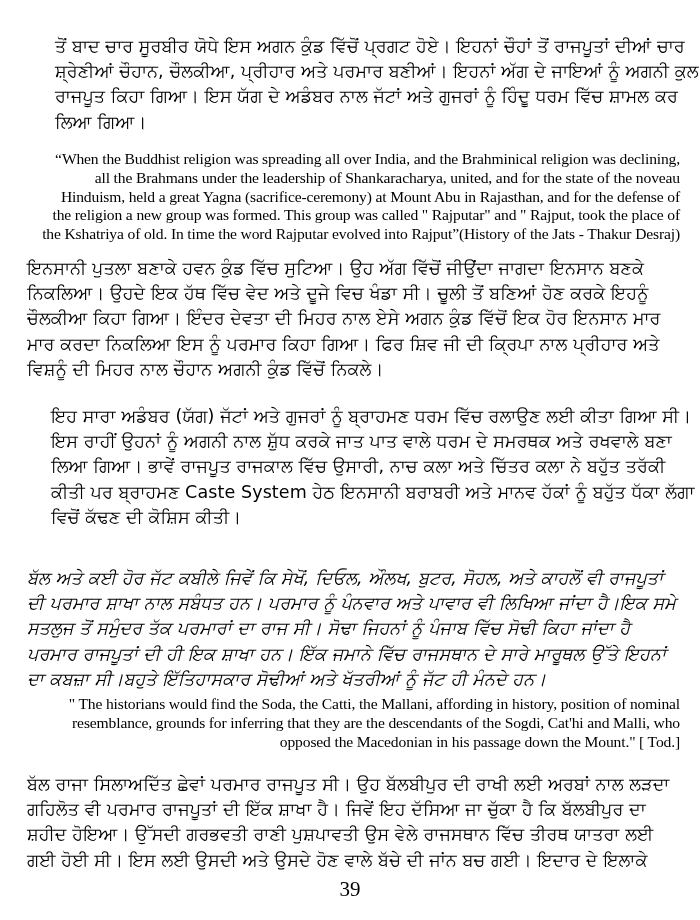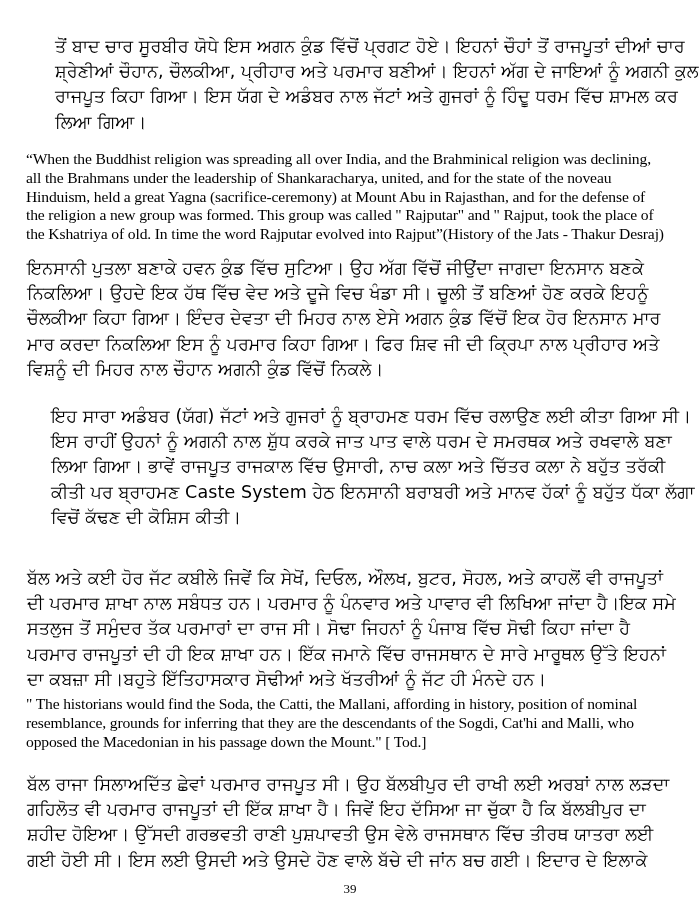--- a/index.html
+++ b/index.html
@@ -30,39 +30,40 @@
       font-size: 17.5px;
       line-height: 25.2px;
       letter-spacing: 0.1px;
     }
     .pa-block .line {
       display: block;
       white-space: nowrap;
     }
     .en-block {
       position: absolute;
-      left: 26px;
+      left: 20px;
       width: 660px;
       font-family: "Liberation Serif", serif;
       font-size: 15.6px;
       line-height: 18.8px;
       letter-spacing: -0.15px;
+      text-align: right;
     }
     .en-block .line {
       display: block;
       white-space: nowrap;
     }
     .page-number {
       position: absolute;
       left: 0;
       width: 700px;
       top: 880px;
       text-align: center;
       font-family: "Liberation Serif", serif;
-      font-size: 13px;
+      font-size: 21px;
       line-height: 18px;
     }
   </style>
 </head>
 <body>
 
 <div class="page">
 
   <div class="pa-block" style="top:34px;margin-left:28px;">
     <span class="line">ਤੋਂ ਬਾਦ ਚਾਰ ਸੂਰਬੀਰ ਯੋਧੇ ਇਸ ਅਗਨ ਕੁੰਡ ਵਿੱਚੋਂ ਪ੍ਰਗਟ ਹੋਏ। ਇਹਨਾਂ ਚੌਹਾਂ ਤੋਂ ਰਾਜਪੂਤਾਂ ਦੀਆਂ ਚਾਰ</span>
@@ -88,21 +89,21 @@
   </div>
 
   <div class="pa-block" style="top:404px;margin-left:24px;">
     <span class="line">ਇਹ ਸਾਰਾ ਅਡੰਬਰ (ਯੱਗ) ਜੱਟਾਂ ਅਤੇ ਗੁਜਰਾਂ ਨੂੰ ਬ੍ਰਾਹਮਣ ਧਰਮ ਵਿੱਚ ਰਲਾਉਣ ਲਈ ਕੀਤਾ ਗਿਆ ਸੀ।</span>
     <span class="line">ਇਸ ਰਾਹੀਂ ਉਹਨਾਂ ਨੂੰ ਅਗਨੀ ਨਾਲ ਸ਼ੁੱਧ ਕਰਕੇ ਜਾਤ ਪਾਤ ਵਾਲੇ ਧਰਮ ਦੇ ਸਮਰਥਕ ਅਤੇ ਰਖਵਾਲੇ ਬਣਾ</span>
     <span class="line">ਲਿਆ ਗਿਆ। ਭਾਵੇਂ ਰਾਜਪੂਤ ਰਾਜਕਾਲ ਵਿੱਚ ਉਸਾਰੀ, ਨਾਚ ਕਲਾ ਅਤੇ ਚਿੱਤਰ ਕਲਾ ਨੇ ਬਹੁੱਤ ਤਰੱਕੀ</span>
     <span class="line">ਕੀਤੀ ਪਰ ਬ੍ਰਾਹਮਣ Caste System ਹੇਠ ਇਨਸਾਨੀ ਬਰਾਬਰੀ ਅਤੇ ਮਾਨਵ ਹੱਕਾਂ ਨੂੰ ਬਹੁੱਤ ਧੱਕਾ ਲੱਗਾ।</span>
     <span class="line">ਵਿਚੋਂ ਕੱਢਣ ਦੀ ਕੋਸ਼ਿਸ ਕੀਤੀ।</span>
   </div>
 
-  <div class="pa-block" style="top:566px;">
+  <div class="pa-block" style="top:566px;font-style:italic;">
     <span class="line">ਬੱਲ ਅਤੇ ਕਈ ਹੋਰ ਜੱਟ ਕਬੀਲੇ ਜਿਵੇਂ ਕਿ ਸੇਖੋਂ, ਦਿਓਲ, ਔਲਖ, ਬੁਟਰ, ਸੋਹਲ, ਅਤੇ ਕਾਹਲੋਂ ਵੀ ਰਾਜਪੂਤਾਂ</span>
     <span class="line">ਦੀ ਪਰਮਾਰ ਸ਼ਾਖਾ ਨਾਲ ਸਬੰਧਤ ਹਨ। ਪਰਮਾਰ ਨੂੰ ਪੰਨਵਾਰ ਅਤੇ ਪਾਵਾਰ ਵੀ ਲਿਖਿਆ ਜਾਂਦਾ ਹੈ।ਇਕ ਸਮੇ</span>
     <span class="line">ਸਤਲੁਜ ਤੋਂ ਸਮੁੰਦਰ ਤੱਕ ਪਰਮਾਰਾਂ ਦਾ ਰਾਜ ਸੀ। ਸੋਢਾ ਜਿਹਨਾਂ ਨੂੰ ਪੰਜਾਬ ਵਿੱਚ ਸੋਢੀ ਕਿਹਾ ਜਾਂਦਾ ਹੈ</span>
     <span class="line">ਪਰਮਾਰ ਰਾਜਪੂਤਾਂ ਦੀ ਹੀ ਇਕ ਸ਼ਾਖਾ ਹਨ। ਇੱਕ ਜਮਾਨੇ ਵਿੱਚ ਰਾਜਸਥਾਨ ਦੇ ਸਾਰੇ ਮਾਰੂਥਲ ਉੱਤੇ ਇਹਨਾਂ</span>
     <span class="line">ਦਾ ਕਬਜ਼ਾ ਸੀ।ਬਹੁਤੇ ਇੱਤਿਹਾਸਕਾਰ ਸੋਢੀਆਂ ਅਤੇ ਖੱਤਰੀਆਂ ਨੂੰ ਜੱਟ ਹੀ ਮੰਨਦੇ ਹਨ।</span>
   </div>
 
   <div class="en-block" style="top:695px;">
     <span class="line">" The historians would find the Soda, the Catti, the Mallani, affording in history, position of nominal</span>
     <span class="line">resemblance, grounds for inferring that they are the descendants of the Sogdi, Cat'hi and Malli, who</span>

